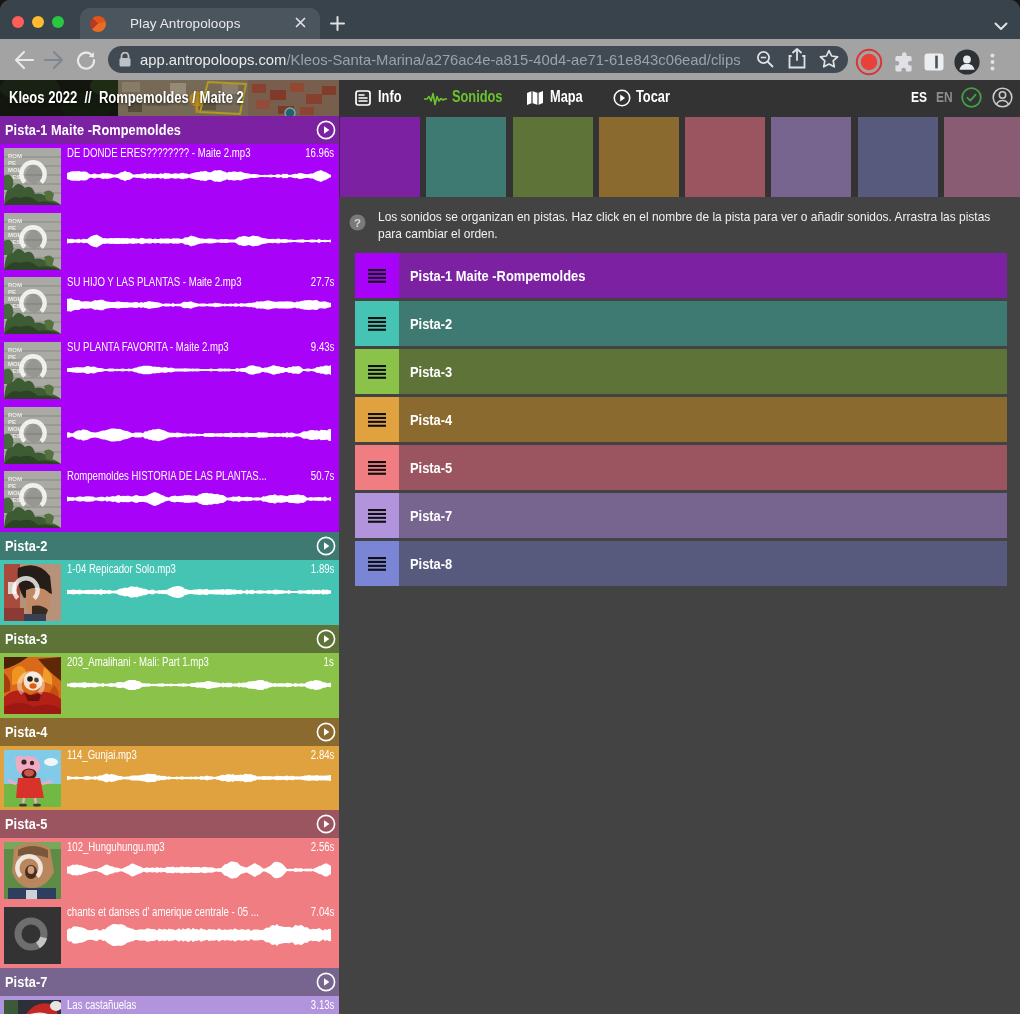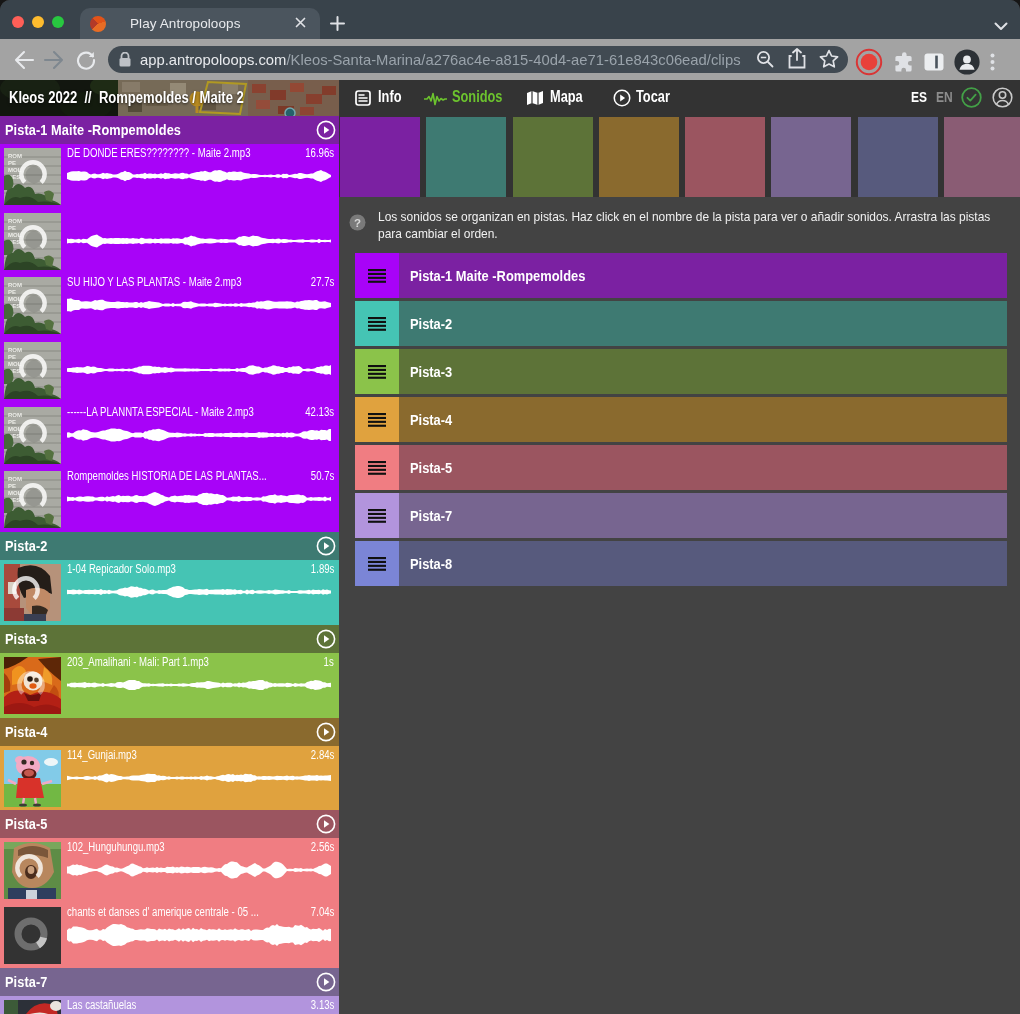--- a/index.html
+++ b/index.html
@@ -350,20 +350,24 @@
 <text x="4" y="31" font-size="6" font-weight="700" fill="#ecece8" font-family="Liberation Sans,sans-serif">DES</text>
 <path d="M0,57 Q2,36 9,40 Q14,32 21,40 Q28,36 31,46 Q40,44 45,52 Q51,52 57,57 Z" fill="#3d5c33"></path>
 <path d="M0,57 Q8,46 16,50 Q26,46 34,54 Q44,52 57,57 Z" fill="#2c4425"></path>
 <path d="M0,28 Q7,24 9,32 Q11,40 4,42 L0,42 Z" fill="#47683a"></path>
 <path d="M40,44 Q46,40 50,46 L48,54 42,52 Z" fill="#54713f"></path>
 <circle cx="30" cy="27" r="8.5" fill="rgba(50,50,48,.15)"></circle>
 <circle cx="29" cy="26" r="11.7" fill="none" stroke="rgba(255,255,255,.82)" stroke-width="4.4" stroke-dasharray="55 18.5" transform="rotate(135 29 26)"></circle>
 </svg>
               </div>
   <div class="ibody">
+    <div class="ititle">
+                  <span class="t">SU PLANTA FAVORITA - Maite 2.mp3</span>
+                  <span class="d">9.43s</span>
+                </div>
     <div class="iwave">
                   <svg width="265" height="40" viewBox="0 0 265 40" style="display:block">
                     <polygon points="0,18.2 2,17.9 4,18.1 6,17.6 8,17.5 10,17.1 12,17.3 14,17.2 16,17.4 18,16.9 20,16.0 22,16.2 24,16.9 26,16.4 28,16.8 30,17.7 32,18.0 34,18.1 36,18.4 38,19.1 40,18.9 42,18.6 44,18.5 46,18.4 48,19.0 50,18.8 52,18.9 54,18.7 56,18.6 58,18.9 60,19.1 62,18.5 64,19.1 66,18.6 68,17.8 70,17.6 72,16.6 74,16.6 76,15.8 78,15.8 80,15.7 82,15.8 84,16.1 86,16.8 88,16.6 90,16.9 92,16.7 94,17.4 96,17.4 98,17.0 100,17.4 102,17.9 104,17.6 106,17.9 108,18.4 110,18.5 112,18.5 114,18.6 116,18.5 118,18.3 120,18.4 122,18.4 124,18.7 126,18.4 128,18.8 130,18.5 132,18.8 134,19.1 136,19.1 138,19.1 140,19.0 142,18.9 144,18.5 146,19.1 148,18.9 150,18.9 152,18.6 154,18.6 156,18.7 158,18.5 160,18.8 162,18.6 164,18.9 166,18.9 168,18.9 170,17.9 172,18.7 174,18.3 176,17.9 178,17.9 180,16.9 182,15.7 184,15.4 186,15.3 188,16.0 190,16.4 192,16.5 194,17.6 196,18.2 198,17.6 200,17.4 202,16.8 204,16.2 206,15.3 208,15.6 210,16.2 212,16.3 214,16.9 216,17.0 218,17.9 220,17.9 222,17.1 224,17.3 226,16.3 228,16.4 230,16.2 232,16.1 234,17.3 236,19.0 238,19.0 240,18.6 242,18.4 244,19.0 246,18.7 248,18.2 250,16.9 252,17.1 254,16.2 256,16.4 258,15.6 260,15.5 262,16.1 264,15.1 264,24.9 262,23.9 260,24.5 258,24.4 256,23.6 254,23.8 252,22.9 250,23.1 248,21.8 246,21.3 244,21.0 242,21.6 240,21.4 238,21.0 236,21.0 234,22.7 232,23.9 230,23.8 228,23.6 226,23.7 224,22.7 222,22.9 220,22.1 218,22.1 216,23.0 214,23.1 212,23.7 210,23.8 208,24.4 206,24.7 204,23.8 202,23.2 200,22.6 198,22.4 196,21.8 194,22.4 192,23.5 190,23.6 188,24.0 186,24.7 184,24.6 182,24.3 180,23.1 178,22.1 176,22.1 174,21.7 172,21.3 170,22.1 168,21.1 166,21.1 164,21.1 162,21.4 160,21.2 158,21.5 156,21.3 154,21.4 152,21.4 150,21.1 148,21.1 146,20.9 144,21.5 142,21.1 140,21.0 138,20.9 136,20.9 134,20.9 132,21.2 130,21.5 128,21.2 126,21.6 124,21.3 122,21.6 120,21.6 118,21.7 116,21.5 114,21.4 112,21.5 110,21.5 108,21.6 106,22.1 104,22.4 102,22.1 100,22.6 98,23.0 96,22.6 94,22.6 92,23.3 90,23.1 88,23.4 86,23.2 84,23.9 82,24.2 80,24.3 78,24.2 76,24.2 74,23.4 72,23.4 70,22.4 68,22.2 66,21.4 64,20.9 62,21.5 60,20.9 58,21.1 56,21.4 54,21.3 52,21.1 50,21.2 48,21.0 46,21.6 44,21.5 42,21.4 40,21.1 38,20.9 36,21.6 34,21.9 32,22.0 30,22.3 28,23.2 26,23.6 24,23.1 22,23.8 20,24.0 18,23.1 16,22.6 14,22.8 12,22.7 10,22.9 8,22.5 6,22.4 4,21.9 2,22.1 0,21.8" fill="#fff"></polygon>
                   </svg>
                 </div>
   </div>
 </div>
 <div class="item">
   <div class="thumb">
                 <svg width="57" height="57" viewBox="0 0 57 57" style="display:block">
@@ -381,24 +385,20 @@
 <text x="4" y="31" font-size="6" font-weight="700" fill="#ecece8" font-family="Liberation Sans,sans-serif">DES</text>
 <path d="M0,57 Q2,36 9,40 Q14,32 21,40 Q28,36 31,46 Q40,44 45,52 Q51,52 57,57 Z" fill="#3d5c33"></path>
 <path d="M0,57 Q8,46 16,50 Q26,46 34,54 Q44,52 57,57 Z" fill="#2c4425"></path>
 <path d="M0,28 Q7,24 9,32 Q11,40 4,42 L0,42 Z" fill="#47683a"></path>
 <path d="M40,44 Q46,40 50,46 L48,54 42,52 Z" fill="#54713f"></path>
 <circle cx="30" cy="27" r="8.5" fill="rgba(50,50,48,.15)"></circle>
 <circle cx="29" cy="26" r="11.7" fill="none" stroke="rgba(255,255,255,.82)" stroke-width="4.4" stroke-dasharray="55 18.5" transform="rotate(135 29 26)"></circle>
 </svg>
               </div>
   <div class="ibody">
-    <div class="ititle">
-                  <span class="t">------LA PLANNTA ESPECIAL - Maite 2.mp3</span>
-                  <span class="d">42.13s</span>
-                </div>
     <div class="iwave">
                   <svg width="265" height="40" viewBox="0 0 265 40" style="display:block">
                     <polygon points="0,17.6 2,17.3 4,18.2 6,18.3 8,16.7 10,15.8 12,15.3 14,15.5 16,14.3 18,14.7 20,15.1 22,16.0 24,16.9 26,17.3 28,17.4 30,17.3 32,16.8 34,16.0 36,15.6 38,15.6 40,14.8 42,14.3 44,13.5 46,13.5 48,13.5 50,13.9 52,13.7 54,14.3 56,15.3 58,15.8 60,16.1 62,16.8 64,17.8 66,18.2 68,17.4 70,17.6 72,17.5 74,17.6 76,18.3 78,16.3 80,16.5 82,15.2 84,15.2 86,14.2 88,14.5 90,13.9 92,13.8 94,14.4 96,14.9 98,15.7 100,16.7 102,17.4 104,17.8 106,17.8 108,18.0 110,17.4 112,17.7 114,18.1 116,18.6 118,18.2 120,18.7 122,18.8 124,18.2 126,18.7 128,18.5 130,19.1 132,18.7 134,18.9 136,19.1 138,18.0 140,18.2 142,18.0 144,18.0 146,18.0 148,18.4 150,18.3 152,18.3 154,18.1 156,18.4 158,18.1 160,18.1 162,18.1 164,17.5 166,18.1 168,18.0 170,18.1 172,17.8 174,18.1 176,18.3 178,17.7 180,17.5 182,18.0 184,18.1 186,18.0 188,17.9 190,17.8 192,17.1 194,17.4 196,17.3 198,17.6 200,17.5 202,18.3 204,18.1 206,17.9 208,18.5 210,18.0 212,17.9 214,18.6 216,17.7 218,18.3 220,17.2 222,18.1 224,17.5 226,17.8 228,18.5 230,18.7 232,18.4 234,17.8 236,16.6 238,16.2 240,16.5 242,15.6 244,15.0 246,14.9 248,15.4 250,15.3 252,16.0 254,14.8 256,15.0 258,15.1 260,15.6 262,13.9 264,14.1 264,25.9 262,26.1 260,24.4 258,24.9 256,25.0 254,25.2 252,24.0 250,24.7 248,24.6 246,25.1 244,25.0 242,24.4 240,23.5 238,23.8 236,23.4 234,22.2 232,21.6 230,21.3 228,21.5 226,22.2 224,22.5 222,21.9 220,22.8 218,21.7 216,22.3 214,21.4 212,22.1 210,22.0 208,21.5 206,22.1 204,21.9 202,21.7 200,22.5 198,22.4 196,22.7 194,22.6 192,22.9 190,22.2 188,22.1 186,22.0 184,21.9 182,22.0 180,22.5 178,22.3 176,21.7 174,21.9 172,22.2 170,21.9 168,22.0 166,21.9 164,22.5 162,21.9 160,21.9 158,21.9 156,21.6 154,21.9 152,21.7 150,21.7 148,21.6 146,22.0 144,22.0 142,22.0 140,21.8 138,22.0 136,20.9 134,21.1 132,21.3 130,20.9 128,21.5 126,21.3 124,21.8 122,21.2 120,21.3 118,21.8 116,21.4 114,21.9 112,22.3 110,22.6 108,22.0 106,22.2 104,22.2 102,22.6 100,23.3 98,24.3 96,25.1 94,25.6 92,26.2 90,26.1 88,25.5 86,25.8 84,24.8 82,24.8 80,23.5 78,23.7 76,21.7 74,22.4 72,22.5 70,22.4 68,22.6 66,21.8 64,22.2 62,23.2 60,23.9 58,24.2 56,24.7 54,25.7 52,26.3 50,26.1 48,26.5 46,26.5 44,26.5 42,25.7 40,25.2 38,24.4 36,24.4 34,24.0 32,23.2 30,22.7 28,22.6 26,22.7 24,23.1 22,24.0 20,24.9 18,25.3 16,25.7 14,24.5 12,24.7 10,24.2 8,23.3 6,21.7 4,21.8 2,22.7 0,22.4" fill="#fff"></polygon>
                   </svg>
                 </div>
   </div>
 </div>
 <div class="item">
   <div class="thumb">
                 <svg width="57" height="57" viewBox="0 0 57 57" style="display:block">

